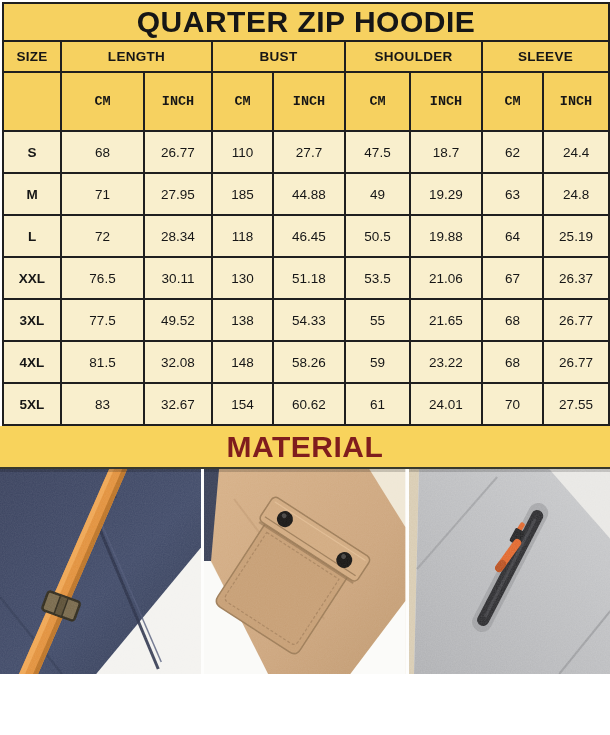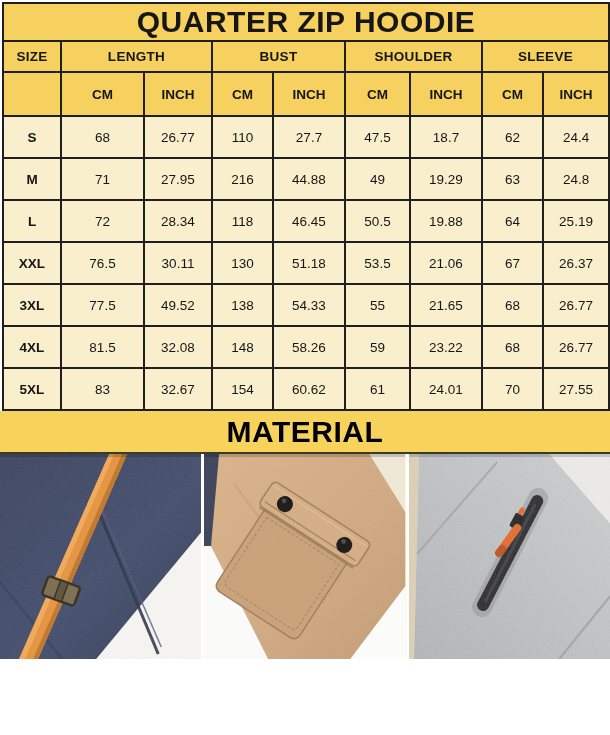--- a/index.html
+++ b/index.html
@@ -28,32 +28,32 @@
   tr.title-row th{
     background:var(--header-bg);
     font-size:30px;font-weight:800;letter-spacing:.5px;height:38px;
   }
   tr.group-row th{
     background:var(--header-bg);
     font-size:13.5px;font-weight:700;height:31px;letter-spacing:.3px;
   }
   tr.unit-row th{
     background:var(--header-bg);
-    font-size:13.5px;font-weight:700;height:44px;
+    font-size:13.5px;font-weight:700;height:59px;font-family:Liberation Mono, monospace;
   }
   tbody.rows td{
     background:var(--cell-bg);
     font-size:13.5px;font-weight:400;height:42px;
   }
   tbody.rows td.size-cell{font-weight:700}
   .material-banner{
     width:610px;height:43px;background:var(--banner-bg);
     border-bottom:2px solid #39392c;
     display:flex;align-items:center;justify-content:center;
-    font-size:30px;font-weight:800;letter-spacing:.5px;color:#000000;
+    font-size:30px;font-weight:800;letter-spacing:.5px;color:#7f1d1d;
   }
   .swatches{
     width:610px;height:205px;background:#fdfdfc;
     display:flex;gap:3px;
   }
   .swatch{flex:1;height:205px}
   .swatch svg{display:block;width:100%;height:100%}
 </style>
 </head>
 <body>
@@ -105,21 +105,21 @@
     <td class="val-cell">47.5</td>
     <td class="val-cell">18.7</td>
     <td class="val-cell">62</td>
     <td class="val-cell">24.4</td>
   </tr>
 
   <tr>
     <td class="size-cell">M</td>
     <td class="val-cell">71</td>
     <td class="val-cell">27.95</td>
-    <td class="val-cell">216</td>
+    <td class="val-cell">185</td>
     <td class="val-cell">44.88</td>
     <td class="val-cell">49</td>
     <td class="val-cell">19.29</td>
     <td class="val-cell">63</td>
     <td class="val-cell">24.8</td>
   </tr>
 
   <tr>
     <td class="size-cell">L</td>
     <td class="val-cell">72</td>

